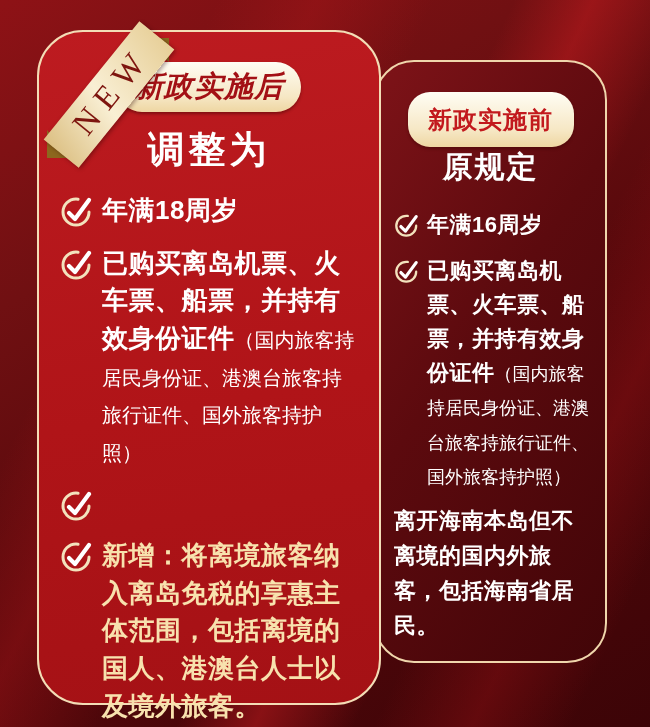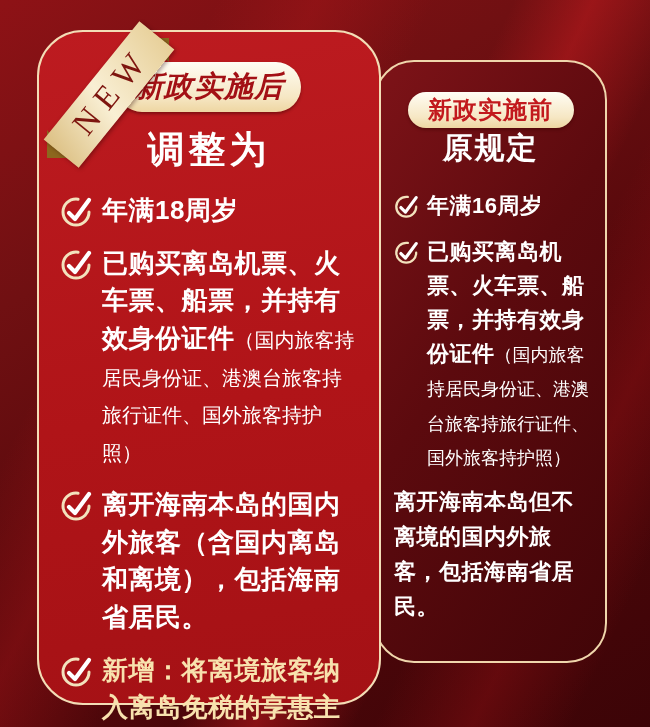--- a/index.html
+++ b/index.html
@@ -19,21 +19,21 @@
     position:absolute;left:374px;top:60px;width:233px;height:603px;
     box-sizing:border-box;border:2px solid #f0d6ac;border-radius:40px;
     background:linear-gradient(125deg,#7e1318 0%,#5c0a0e 45%,#420508 100%);
     z-index:1;
   }
   .pill{
     margin:30px auto 0;display:flex;align-items:center;justify-content:center;
     background:linear-gradient(180deg,#fffdf4 0%,#f6e7c4 70%,#eed6a2 100%);
     box-shadow:0 2px 3px rgba(60,5,5,.45);
   }
-  .pill-right{width:166px;height:36px;border-radius:22px;}
+  .pill-right{width:166px;height:55px;border-radius:22px;}
   .pill-right span{font-size:24px;font-weight:bold;color:#c2191d;letter-spacing:1px;}
   .title-right{
     margin:0 0 0;text-align:center;color:#ffffff;
     font-size:30px;font-weight:bold;letter-spacing:2px;
   }
   .list-right{margin:20px 0 0;padding:0 16px 0 18px;display:flex;flex-direction:column;gap:12px;}
   .item{display:flex;align-items:flex-start;}
   .chk-r{width:26px;height:26px;flex:none;margin-top:4px;margin-right:7px;}
   .txt-r{margin:0;font-size:22px;font-weight:bold;color:#ffffff;line-height:1.55;letter-spacing:.5px;}
   .note-r{font-size:18px;font-weight:normal;letter-spacing:0;}
@@ -123,21 +123,20 @@
           <circle cx="16" cy="18" r="13" fill="none" stroke="#f3e2bd" stroke-width="3" stroke-dasharray="63 19" stroke-linecap="round"></circle>
           <path d="M9 19 L15 25 L29 6" fill="none" stroke="#ffffff" stroke-width="4.2" stroke-linecap="round" stroke-linejoin="round"></path>
         </svg>
         <p class="txt-l"><span>已购买离岛机票、火车票、船票，并持有效身份证件</span><span class="note-l">（国内旅客持居民身份证、港澳台旅客持旅行证件、国外旅客持护照）</span></p>
       </div>
       <div class="item">
         <svg class="chk-l" viewBox="0 0 34 34">
           <circle cx="16" cy="18" r="13" fill="none" stroke="#f3e2bd" stroke-width="3" stroke-dasharray="63 19" stroke-linecap="round"></circle>
           <path d="M9 19 L15 25 L29 6" fill="none" stroke="#ffffff" stroke-width="4.2" stroke-linecap="round" stroke-linejoin="round"></path>
         </svg>
-        <p class="txt-l"><span>离开海南本岛的国内外旅客（含国内离岛和离境），包括海南省居民。</span><span class="note-l"></span></p>
       </div>
       <div class="item">
         <svg class="chk-l" viewBox="0 0 34 34">
           <circle cx="16" cy="18" r="13" fill="none" stroke="#f3e2bd" stroke-width="3" stroke-dasharray="63 19" stroke-linecap="round"></circle>
           <path d="M9 19 L15 25 L29 6" fill="none" stroke="#ffffff" stroke-width="4.2" stroke-linecap="round" stroke-linejoin="round"></path>
         </svg>
         <p class="txt-l gold"><span>新增：将离境旅客纳入离岛免税的享惠主体范围，包括离境的国人、港澳台人士以及境外旅客。</span><span class="note-l"></span></p>
       </div>
     </div>
 

